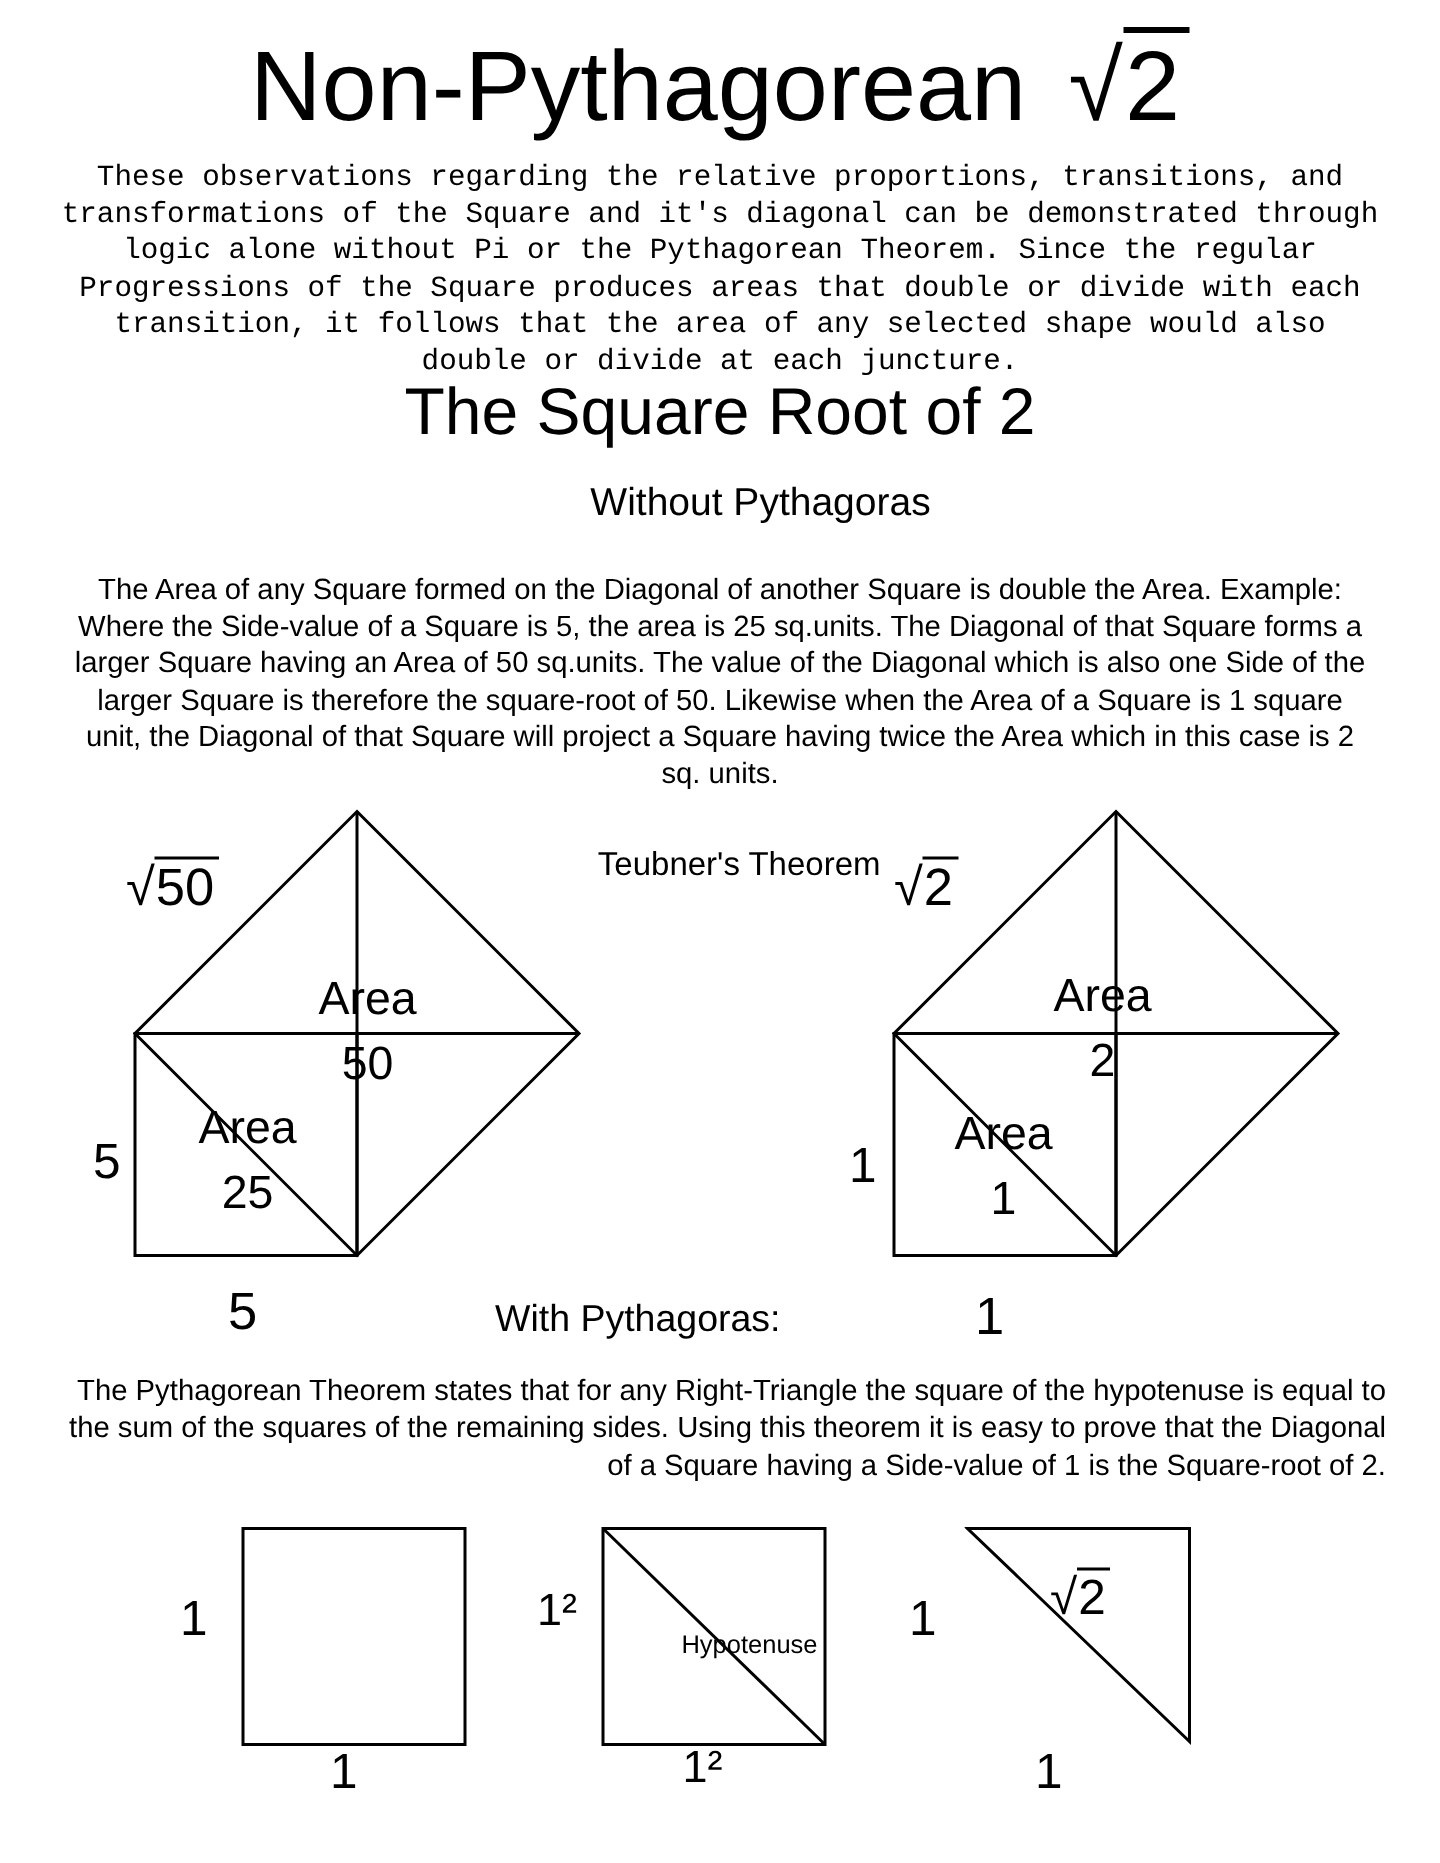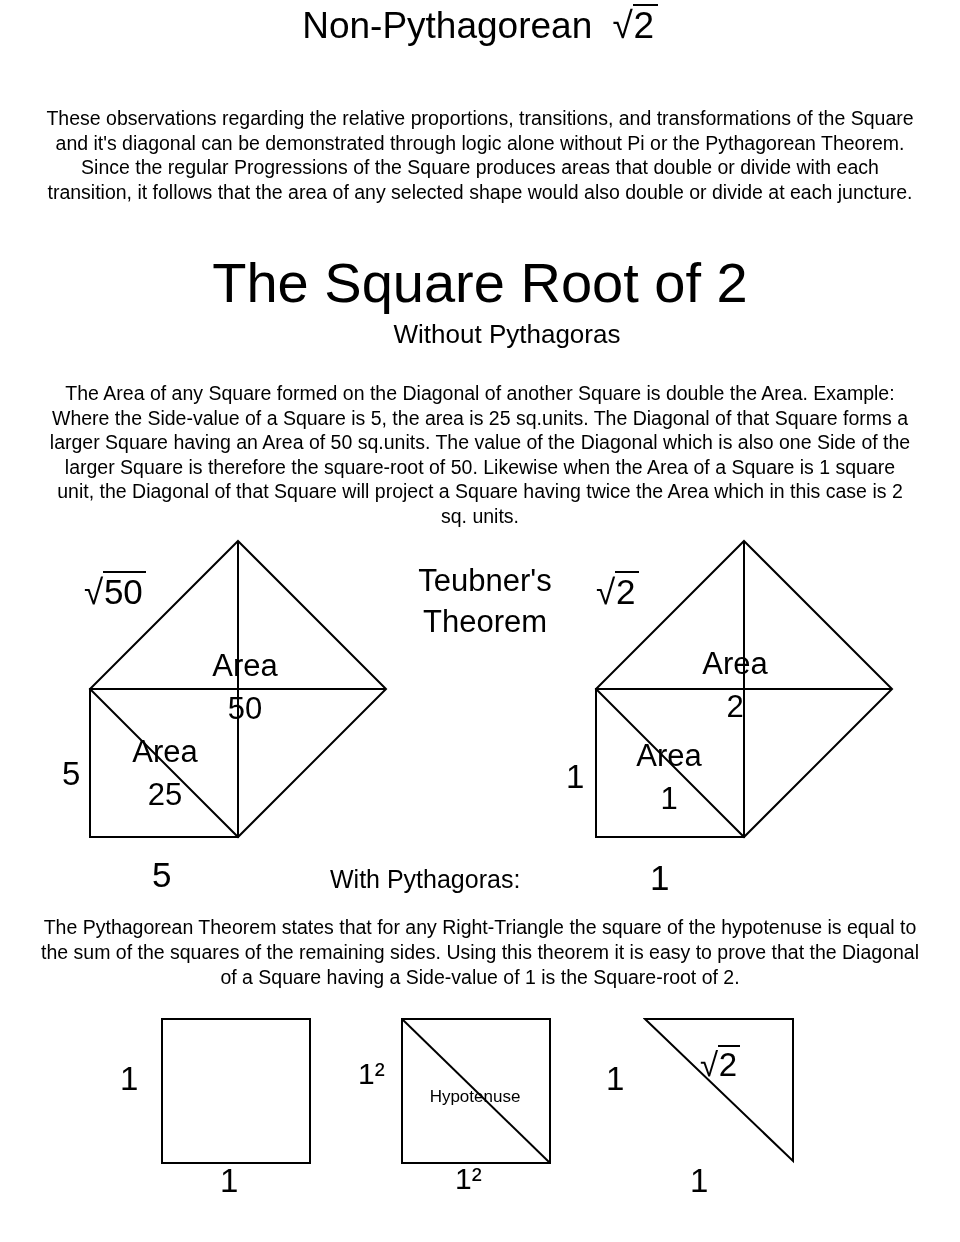--- a/index.html
+++ b/index.html
@@ -6,56 +6,56 @@
   body { background: #fff; }
   .page {
     position: relative; width: 960px; height: 1242px;
     background: #ffffff; color: #000;
     font-family: "Liberation Sans", "DejaVu Sans", sans-serif;
     overflow: hidden;
   }
   .abs { position: absolute; }
   .center { text-align: center; }
 
-  .title { top: 4px; left: 0; width: 960px; font-size: 37px; }
+  .title { top: 18px; left: 0; width: 960px; font-size: 66px; }
   .title .sqrt { margin-left: 10px; }
 
   .sqrt { white-space: nowrap; }
   .rv { display: inline-block; border-top: 0.075em solid #000; line-height: 1.08; padding: 0 0.10em 0 0.02em; }
 
-  .intro { top: 106px; left: 40px; width: 880px; font-size: 19.5px; line-height: 1.26; }
-  .h2 { top: 250px; left: 0; width: 960px; font-size: 56px; }
+  .intro { top: 106px; left: 40px; width: 880px; font-size: 19.5px; line-height: 1.26; font-family: Liberation Mono, monospace; }
+  .h2 { top: 250px; left: 0; width: 960px; font-size: 44px; }
   .h3 { top: 319px; left: 0; width: 960px; font-size: 26px; margin-left: 27px; }
   .body2 { top: 357px; left: 44px; width: 872px; font-size: 19.5px; line-height: 1.26; margin-top: 24px; }
 
   .figs { top: 533px; left: 0; width: 960px; height: 380px; }
   .bfigs { top: 1005px; left: 0; width: 960px; height: 235px; }
   .fig { position: absolute; }
   .fig line, .fig polygon, .fig rect, .fig path { fill: none; stroke: #000; stroke-width: 2; }
 
   .lbl { position: absolute; }
   .lbl-sqrt50 { left: 84px; top: 38px; font-size: 35px; }
   .lbl-area-outer-l { left: 185px; top: 112px; width: 120px; text-align: center; font-size: 31px; line-height: 1.38; }
   .lbl-area-inner-l { left: 106px; top: 198px; width: 118px; text-align: center; font-size: 31px; line-height: 1.38; }
   .lbl-5left  { left: 62px;  top: 222px; font-size: 33px; }
   .lbl-5bottom{ left: 152px; top: 322px; font-size: 35px; }
-  .lbl-teubner{ left: 383px; top: 28px; width: 204px; text-align: center; font-size: 31px; line-height: 1.32; }
+  .lbl-teubner{ left: 383px; top: 28px; width: 204px; text-align: right; font-size: 22px; line-height: 1.32; }
   .lbl-withpy { left: 330px; top: 332px; width: 280px; text-align: left; font-size: 25px; }
   .lbl-sqrt2 { left: 596px; top: 38px; font-size: 35px; }
   .lbl-area-outer-r { left: 675px; top: 110px; width: 120px; text-align: center; font-size: 31px; line-height: 1.38; }
   .lbl-area-inner-r { left: 610px; top: 202px; width: 118px; text-align: center; font-size: 31px; line-height: 1.38; }
   .lbl-1left  { left: 566px; top: 225px; font-size: 33px; }
   .lbl-1bottom{ left: 650px; top: 325px; font-size: 35px; }
 
-  .body3 { top: 915px; left: 36px; width: 888px; font-size: 19.5px; line-height: 1.27; }
+  .body3 { top: 915px; left: 36px; width: 888px; font-size: 19.5px; line-height: 1.27; text-align: right; }
 
   .lbl-a-left  { left: 120px; top: 55px;  font-size: 33px; }
   .lbl-a-bottom{ left: 220px; top: 157px; font-size: 33px; }
   .lbl-b-left  { left: 358px; top: 52px;  font-size: 30px; }
-  .lbl-b-hyp   { left: 405px; top: 82px;  width: 140px; text-align: center; font-size: 17px; }
+  .lbl-b-hyp   { left: 405px; top: 82px;  width: 140px; text-align: right; font-size: 17px; }
   .lbl-b-bottom{ left: 455px; top: 157px; font-size: 30px; }
   .lbl-c-left  { left: 606px; top: 55px;  font-size: 33px; }
   .lbl-c-sqrt  { left: 700px; top: 40px;  font-size: 33px; }
   .lbl-c-bottom{ left: 690px; top: 157px; font-size: 33px; }
 </style>
 </head>
 <body>
 
 <div class="page">
 

